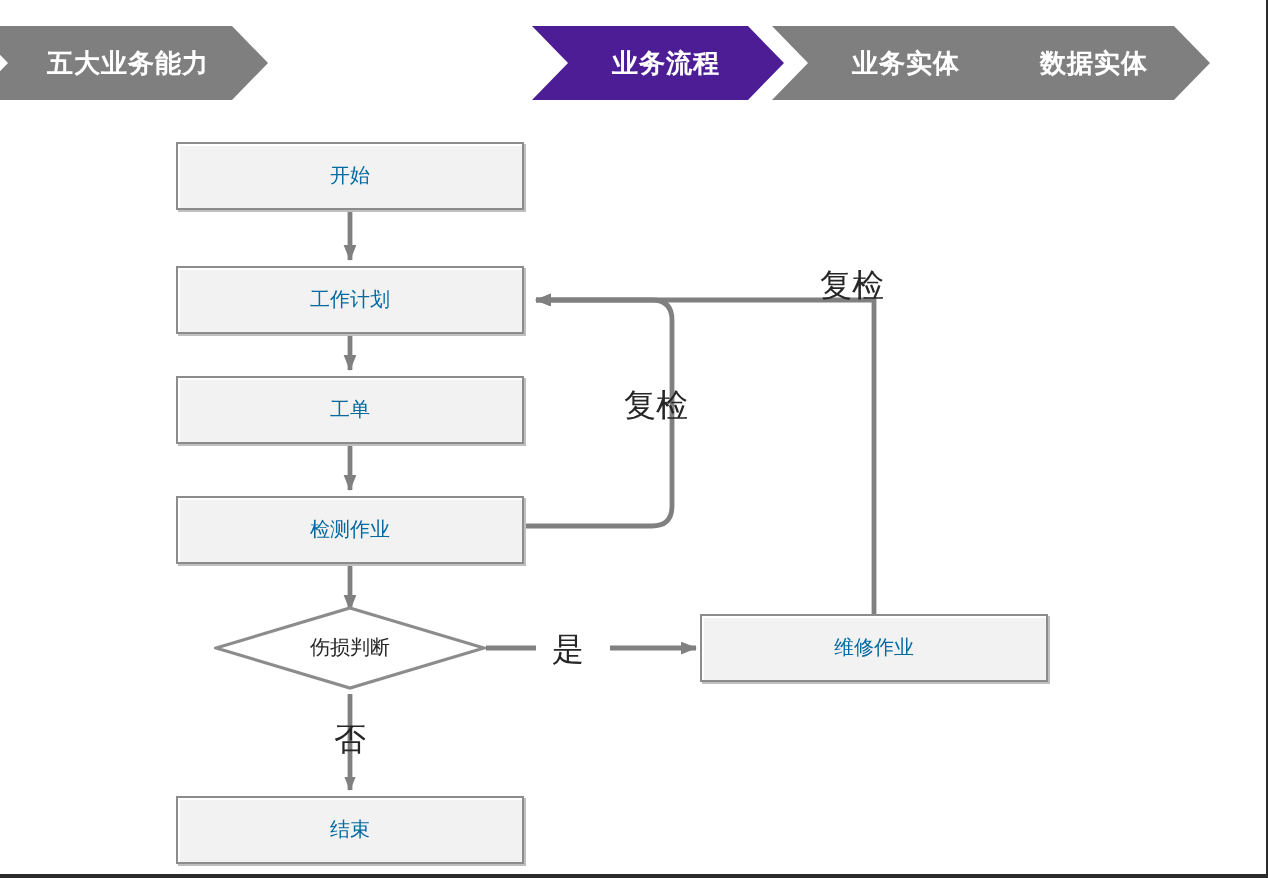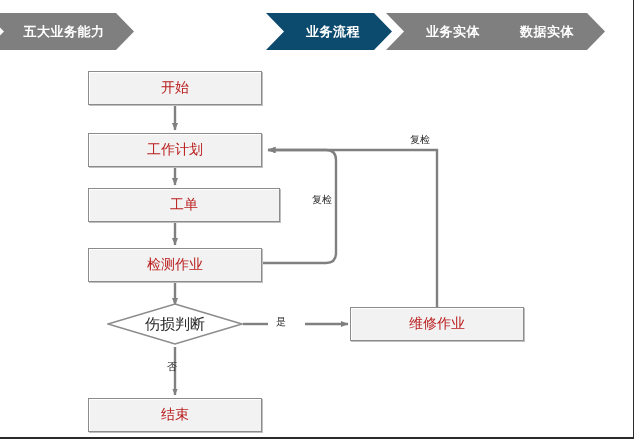--- a/index.html
+++ b/index.html
@@ -58,21 +58,21 @@
   }
   .chev-label {
     color: #ffffff;
     font-size: 13px;
     font-weight: bold;
     letter-spacing: 0.5px;
     white-space: nowrap;
     padding-left: 8px;
   }
   .chev.active {
-    background: #0c4a6e;
+    background: #4c1d95;
   }
 
   
   #flow {
     position: absolute;
     left: 0;
     top: 50px;
     width: 634px;
     height: 389px;
   }
@@ -87,45 +87,45 @@
     position: absolute;
     box-sizing: border-box;
     background: #f2f2f2;
     border: 1px solid #8c8c8c;
     box-shadow: inset 1px 1px 0 #ffffff, 1px 1px 0 #bfbfbf;
     display: flex;
     align-items: center;
     justify-content: center;
   }
   .node-label {
-    color: #b91c1c;
-    font-size: 14px;
+    color: #0369a1;
+    font-size: 10px;
     white-space: nowrap;
   }
 
   
   .diamond-wrap {
     position: absolute;
     display: flex;
     align-items: center;
     justify-content: center;
   }
   .diamond-label {
     position: relative;
     color: #262626;
-    font-size: 15px;
+    font-size: 10px;
     white-space: nowrap;
     z-index: 2;
   }
 
   
   .edge-label {
     position: absolute;
     color: #262626;
-    font-size: 10px;
+    font-size: 16px;
     white-space: nowrap;
   }
 </style>
 </head>
 <body>
 
 <div id="page">
 
   <div id="breadcrumb">
     <div class="chev" style="left:-14px; width:148px;">
@@ -176,21 +176,21 @@
     </svg>
 
     <div class="node" style="left:88px; top:21px; width:174px; height:34px;">
       <span class="node-label">开始</span>
     </div>
 
     <div class="node" style="left:88px; top:83px; width:174px; height:34px;">
       <span class="node-label">工作计划</span>
     </div>
 
-    <div class="node" style="left:88px; top:138px; width:192px; height:34px;">
+    <div class="node" style="left:88px; top:138px; width:174px; height:34px;">
       <span class="node-label">工单</span>
     </div>
 
     <div class="node" style="left:88px; top:198px; width:174px; height:34px;">
       <span class="node-label">检测作业</span>
     </div>
 
     <div class="diamond-wrap" style="left:107px; top:253px; width:136px; height:42px;">
       <svg width="136" height="42" style="position:absolute; left:0; top:0;">
         <polygon points="68,1 135,21 68,41 1,21" fill="#ffffff" stroke="#8c8c8c" stroke-width="1.6"></polygon>

